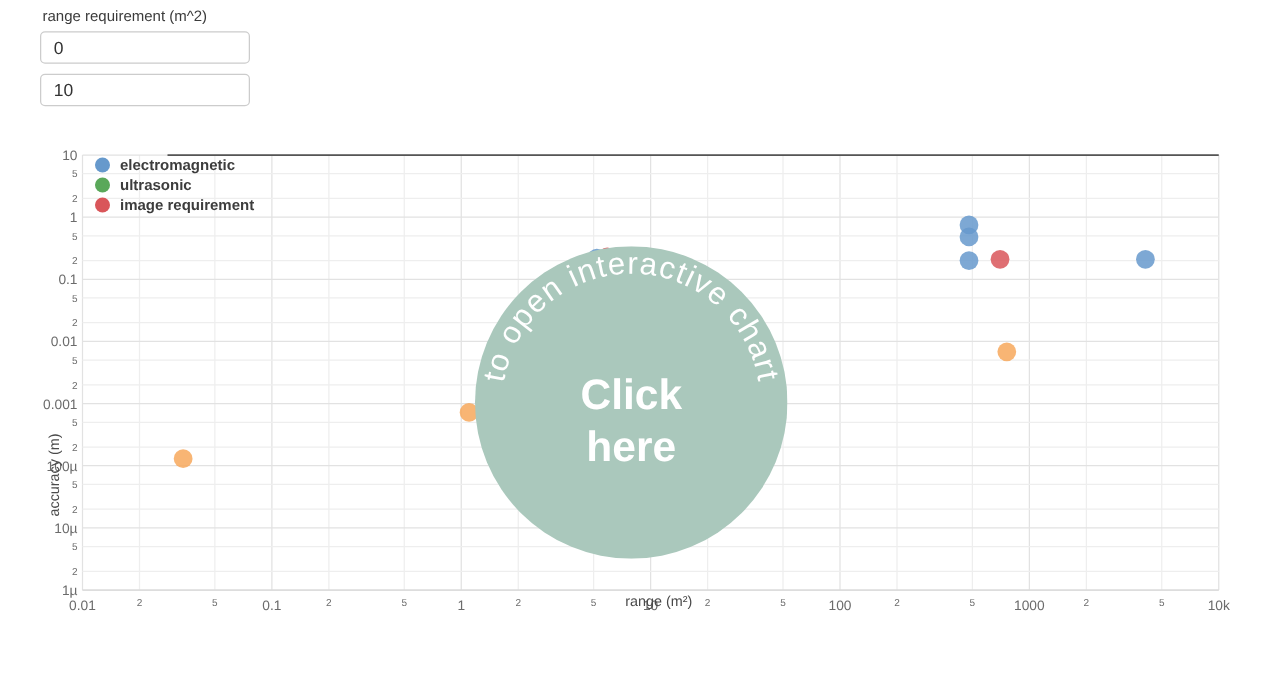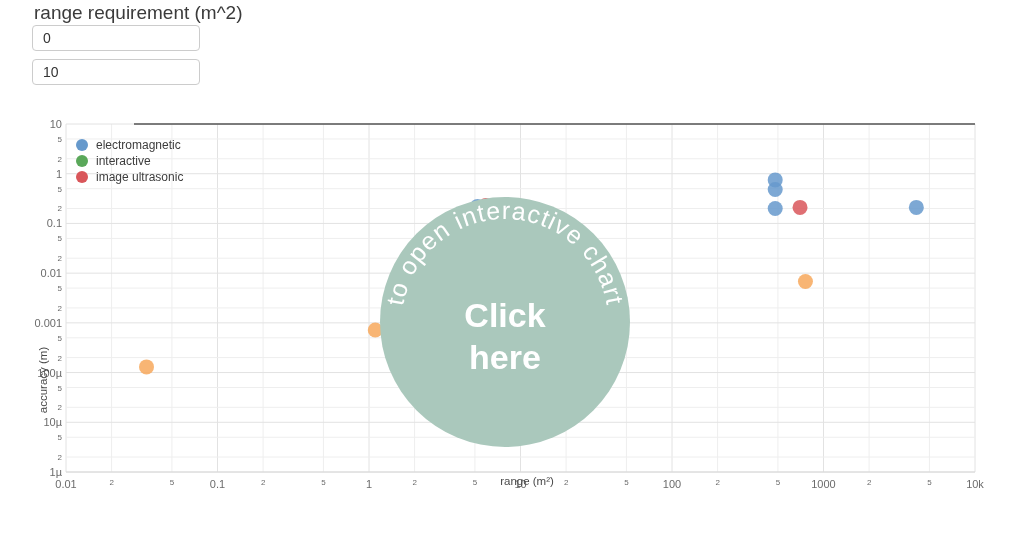--- a/index.html
+++ b/index.html
@@ -12,21 +12,21 @@
     height: 542px;
     position: relative;
     font-family: "Liberation Sans", sans-serif;
     color: #444444;
     overflow: hidden;
   }
 
   
   .form-area { position: absolute; left: 32px; top: 4px; }
   .field-label {
-    font-size: 19px;
+    font-size: 12px;
     color: #3b3b3b;
     line-height: 18px;
     margin: 0 0 3px 2px;
     display: block;
   }
   .text-input {
     width: 168px;
     height: 26px;
     box-sizing: border-box;
     border: 1px solid #ccc;
@@ -60,22 +60,23 @@
   .axis-title {
     font-family: "Liberation Sans", sans-serif;
     font-size: 11.5px;
     fill: #4a4a4a;
   }
 
   
   .legend {
     position: absolute;
     left: 76px;
-    top: 137px;
+    top: 124px;
     width: 200px;
+    font-weight: bold;
   }
   .legend-item {
     display: flex;
     align-items: center;
     height: 16px;
     margin-bottom: 0px;
   }
   .legend-swatch {
     width: 12px;
     height: 12px;
@@ -239,25 +240,25 @@
   </svg>
 </div>
 
 <div class="legend">
   <div class="legend-item">
     <span class="legend-swatch" style="background: rgb(102, 153, 204);"></span>
     <span class="legend-label">electromagnetic</span>
   </div>
   <div class="legend-item">
     <span class="legend-swatch" style="background: rgb(90, 168, 90);"></span>
-    <span class="legend-label">interactive</span>
+    <span class="legend-label">ultrasonic</span>
   </div>
   <div class="legend-item">
     <span class="legend-swatch" style="background: rgb(217, 86, 90);"></span>
-    <span class="legend-label">image ultrasonic</span>
+    <span class="legend-label">image requirement</span>
   </div>
 </div>
 
 <div id="overlay">
   <svg width="250" height="250" viewBox="0 0 250 250">
     <defs>
       <path id="arcpath" d="M 22,125 A 103,103 0 1 1 228,125" fill="none"></path>
     </defs>
     <circle id="overlay-circle" cx="125" cy="125" r="125" fill="#aac8bc"></circle>
     <text class="overlay-arc-text">

